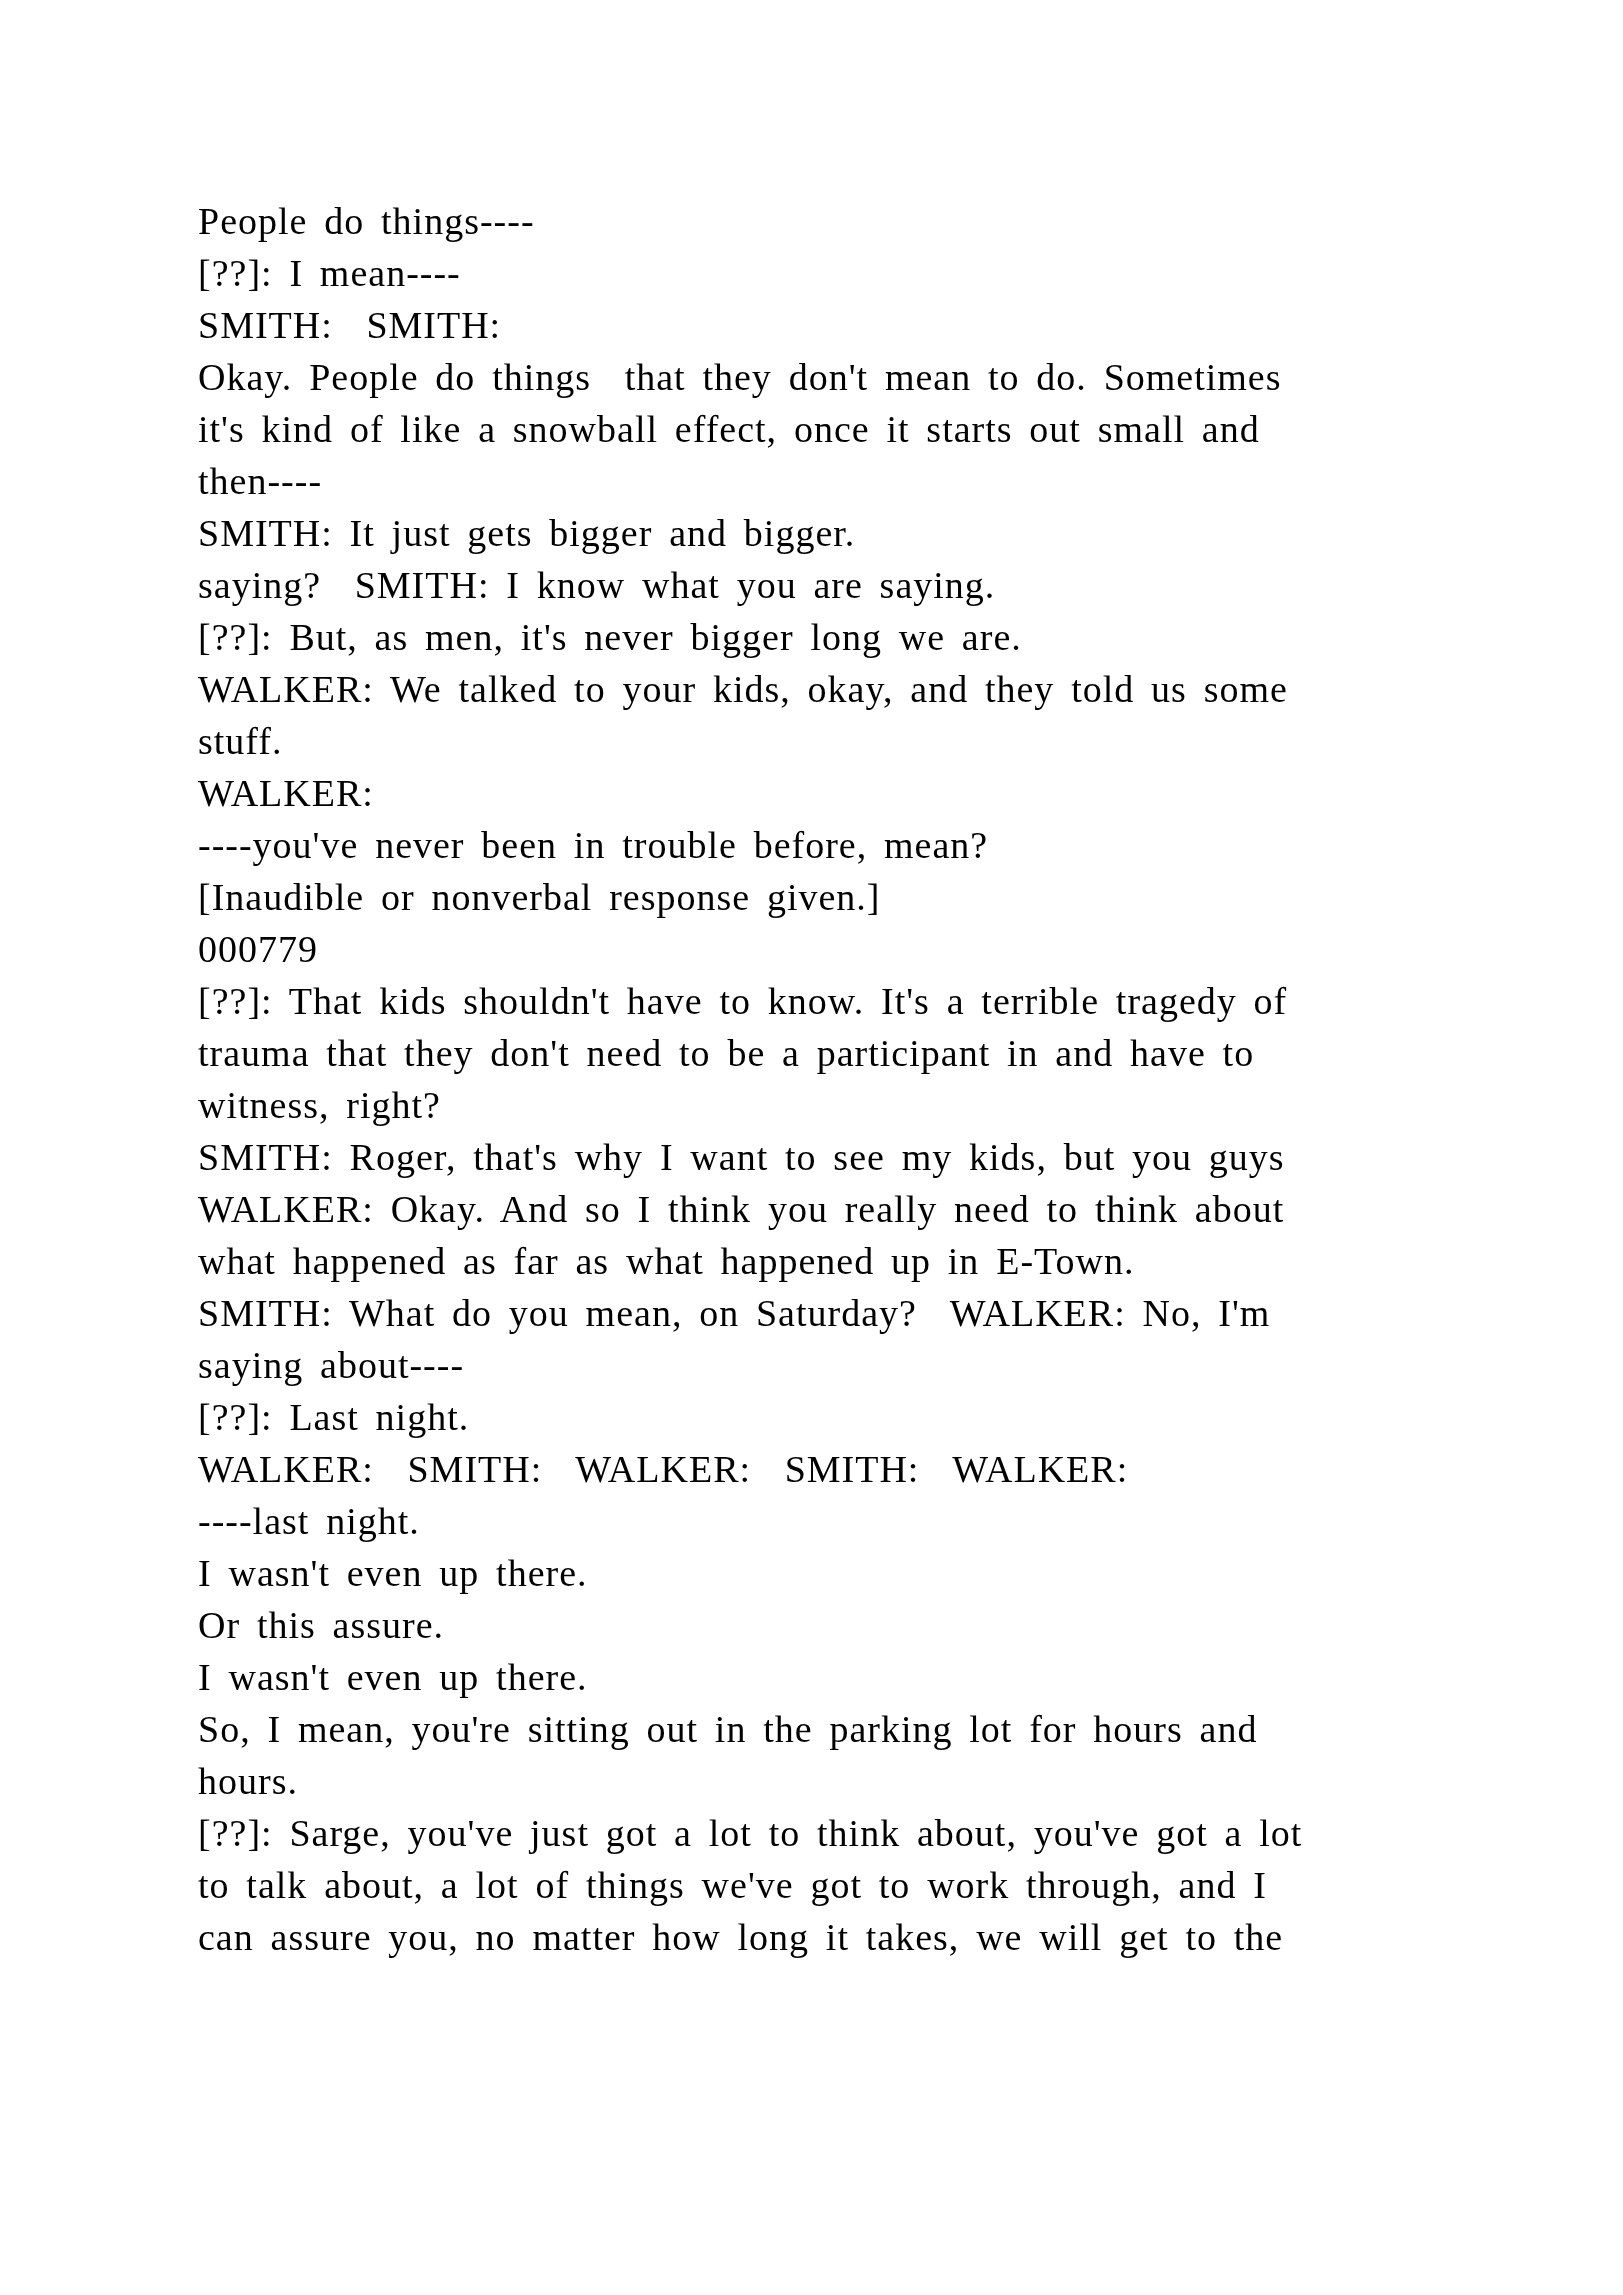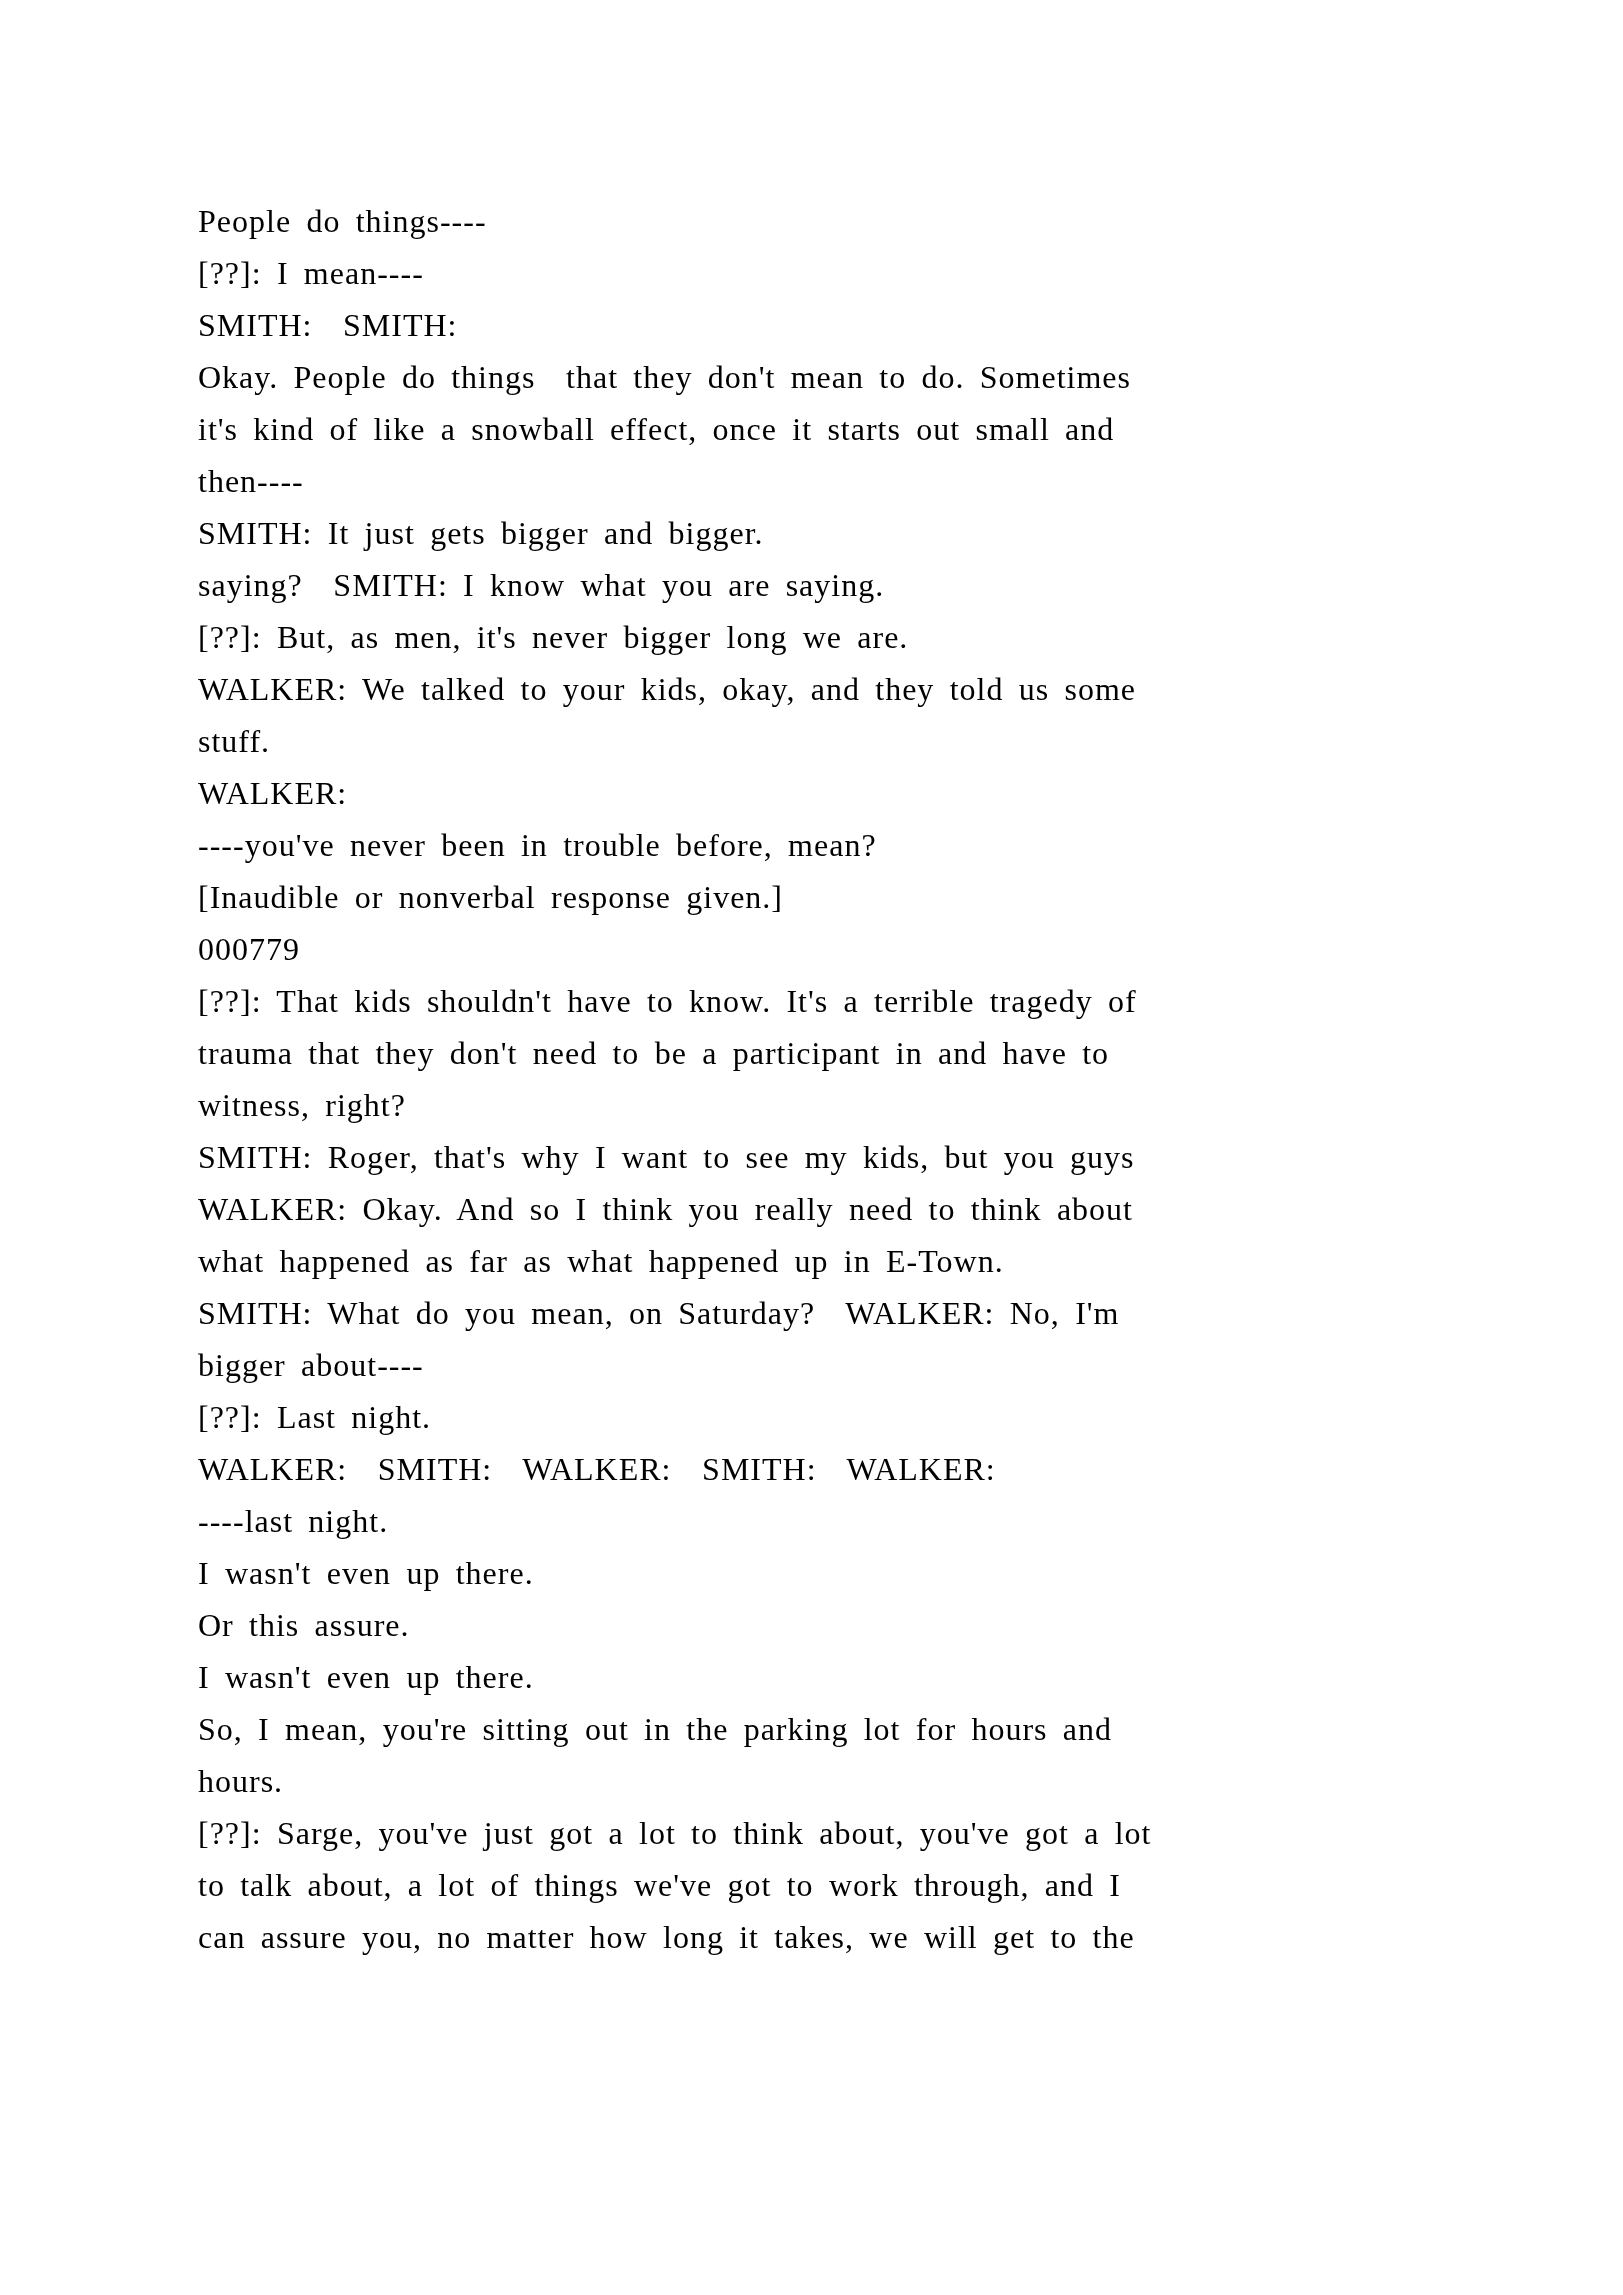--- a/index.html
+++ b/index.html
@@ -20,21 +20,21 @@
       width: 1623px;
       height: 2295px;
       background: #ffffff;
     }
     .text-block {
       position: absolute;
       left: 198px;
       top: 195px;
       width: 1284px;
       font-family: "Liberation Serif", "DejaVu Serif", serif;
-      font-size: 32px;
+      font-size: 38px;
       line-height: 52px;
       color: #000000;
       letter-spacing: 1px;
       word-spacing: 6.3px;
     }
     .line {
       display: block;
       white-space: pre;
       height: 52px;
     }
@@ -59,21 +59,21 @@
     <span class="line">----you've never been in trouble before, mean?</span>
     <span class="line">[Inaudible or nonverbal response given.]</span>
     <span class="line">000779</span>
     <span class="line">[??]: That kids shouldn't have to know. It's a terrible tragedy of</span>
     <span class="line">trauma that they don't need to be a participant in and have to</span>
     <span class="line">witness, right?</span>
     <span class="line">SMITH: Roger, that's why I want to see my kids, but you guys</span>
     <span class="line">WALKER: Okay. And so I think you really need to think about</span>
     <span class="line">what happened as far as what happened up in E-Town.</span>
     <span class="line">SMITH: What do you mean, on Saturday?  WALKER: No, I'm</span>
-    <span class="line">bigger about----</span>
+    <span class="line">saying about----</span>
     <span class="line">[??]: Last night.</span>
     <span class="line">WALKER:  SMITH:  WALKER:  SMITH:  WALKER:</span>
     <span class="line">----last night.</span>
     <span class="line">I wasn't even up there.</span>
     <span class="line">Or this assure.</span>
     <span class="line">I wasn't even up there.</span>
     <span class="line">So, I mean, you're sitting out in the parking lot for hours and</span>
     <span class="line">hours.</span>
     <span class="line">[??]: Sarge, you've just got a lot to think about, you've got a lot</span>
     <span class="line">to talk about, a lot of things we've got to work through, and I</span>

